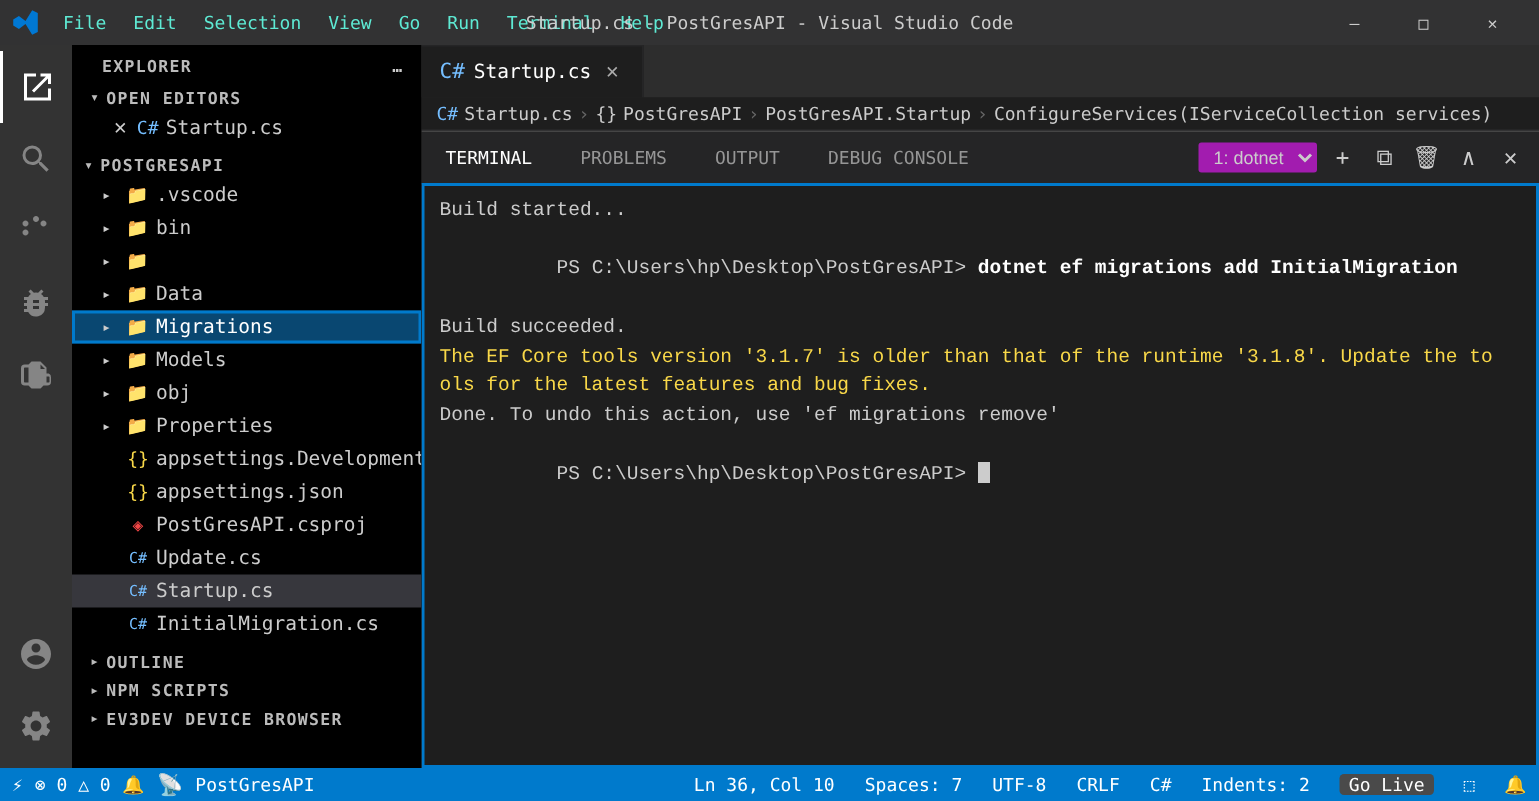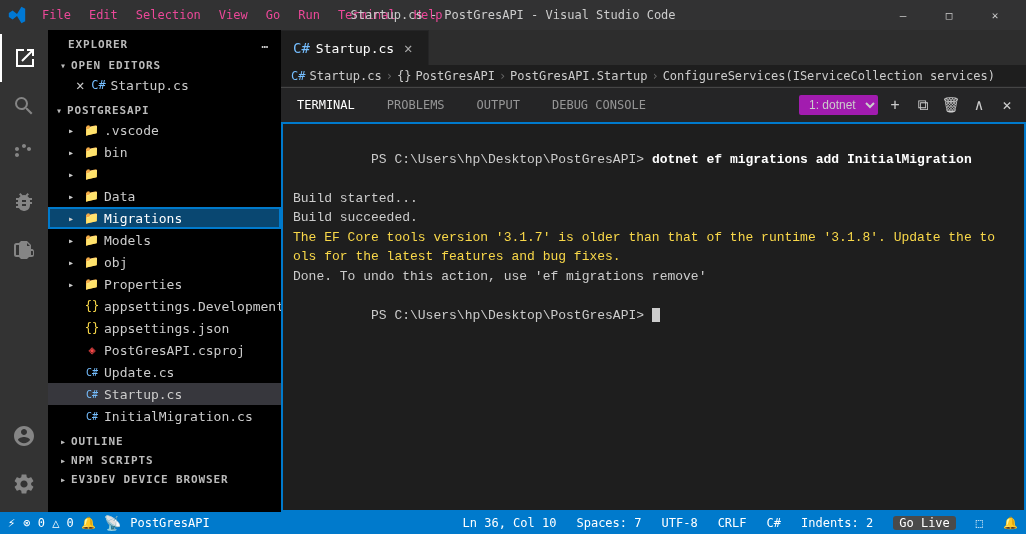--- a/index.html
+++ b/index.html
@@ -35,21 +35,21 @@
       height: 18px;
       margin-right: 6px;
       color: #0078d4;
     }
     .menu-bar {
       display: flex;
       gap: 2px;
     }
     .menu-item {
       padding: 2px 8px;
-      color: #ec4899;
+      color: #5eead4;
       cursor: pointer;
       border-radius: 3px;
       font-size: 12px;
     }
     .title-text {
       position: absolute;
       left: 50%;
       transform: translateX(-50%);
       font-size: 12px;
       color: #ccc;
@@ -539,24 +539,24 @@
           </select>
           <div class="term-icon-btn">+</div>
           <div class="term-icon-btn">⧉</div>
           <div class="term-icon-btn">🗑</div>
           <div class="term-icon-btn">∧</div>
           <div class="term-icon-btn">✕</div>
         </div>
       </div>
 
       <div class="terminal-content">
+        <div class="term-line">Build started...</div>
         <div class="term-line">
           <span class="term-prompt">PS C:\Users\hp\Desktop\PostGresAPI&gt; </span><span class="term-command">dotnet ef migrations add InitialMigration</span>
         </div>
-        <div class="term-line">Build started...</div>
         <div class="term-line">Build succeeded.</div>
         <div class="term-line term-warning">The EF Core tools version '3.1.7' is older than that of the runtime '3.1.8'. Update the to</div>
         <div class="term-line term-warning">ols for the latest features and bug fixes.</div>
         <div class="term-line">Done. To undo this action, use 'ef migrations remove'</div>
         <div class="term-line">
           <span class="term-prompt">PS C:\Users\hp\Desktop\PostGresAPI&gt; </span><span class="term-cursor"></span>
         </div>
       </div>
     </div>
   </div>

